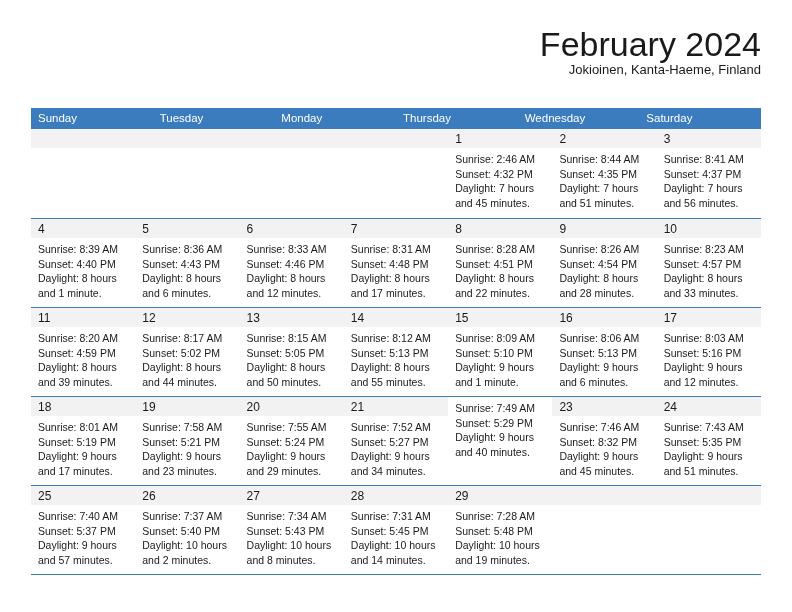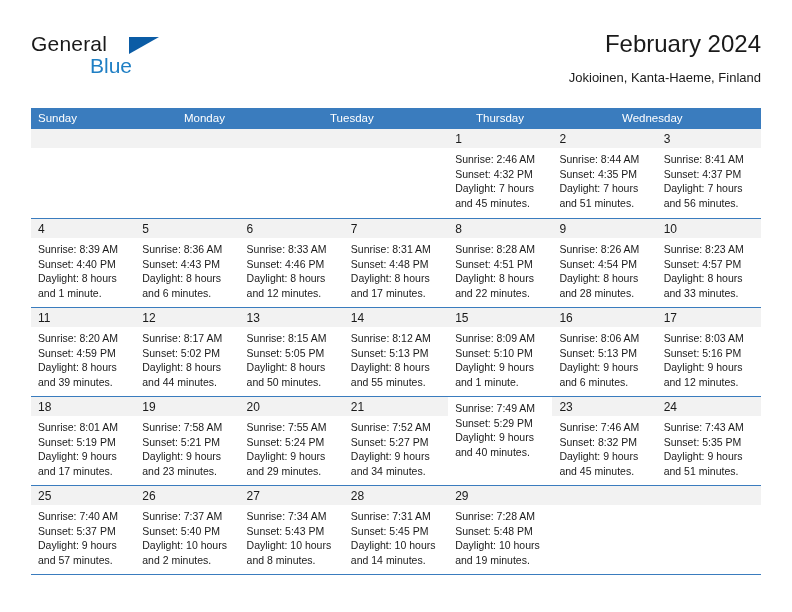--- a/index.html
+++ b/index.html
@@ -63,31 +63,31 @@
     border-bottom: 17px solid transparent;
   }
 
   .title-block {
     position: absolute;
     right: 0;
     top: 0;
     text-align: right;
   }
   .cal-title {
-    font-size: 24px;
+    font-size: 34px;
     font-weight: normal;
     color: #1a1a1a;
     line-height: 32px;
     white-space: nowrap;
   }
   .cal-subtitle {
     font-size: 13px;
     color: #1a1a1a;
     line-height: 20px;
-    margin-top: 8px;
+    margin-top: 0;
     white-space: nowrap;
   }
 
   
   .calendar {
     position: absolute;
     left: 31px;
     top: 108px;
     width: 730px;
   }
@@ -152,40 +152,36 @@
     width: 730px;
   }
 </style>
 </head>
 <body>
 
 <div class="page">
 
   <div class="header">
 
-    <div class="brand">
-      <span class="brand-general">General</span>
-      <span class="brand-triangle"></span>
-      <span class="brand-blue">Blue</span>
-    </div>
 
     <div class="title-block">
       <div class="cal-title">February 2024</div>
       <div class="cal-subtitle">Jokioinen, Kanta-Haeme, Finland</div>
     </div>
 
   </div>
 
   <div class="calendar">
     <div class="dow-row">
       <div class="dow">Sunday</div>
+      <div class="dow">Tuesday</div>
       <div class="dow">Monday</div>
-      <div class="dow">Tuesday</div>
       <div class="dow">Thursday</div>
       <div class="dow">Wednesday</div>
+      <div class="dow">Saturday</div>
     </div>
 
     <div id="weeks-container">
         <div class="week">
           <div class="cell empty">
             <div class="daynum-band"><span class="daynum"></span></div>
             <div class="cell-body"></div>
           </div>
           <div class="cell empty">
             <div class="daynum-band"><span class="daynum"></span></div>

